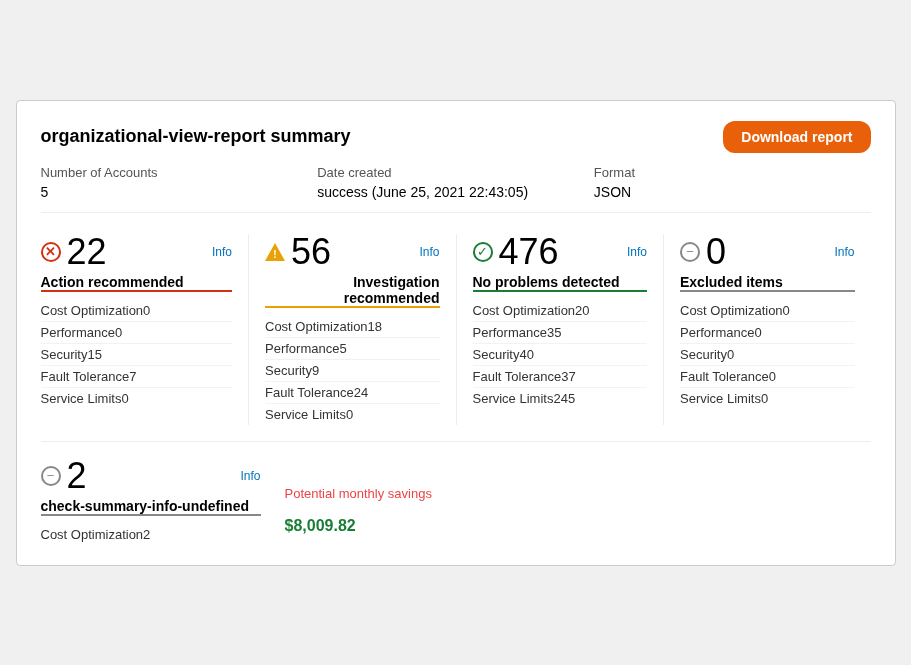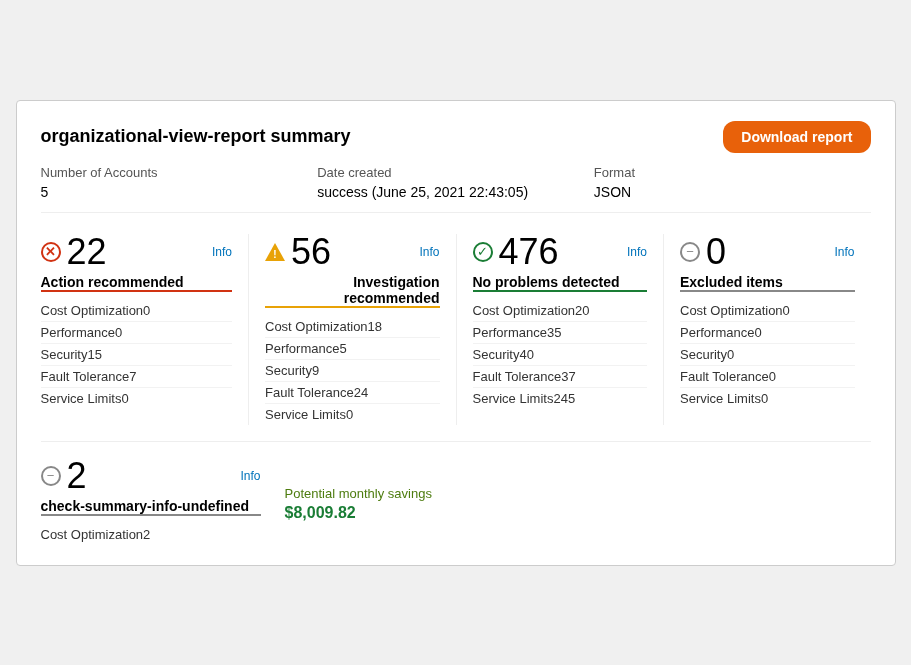--- a/index.html
+++ b/index.html
@@ -152,22 +152,22 @@
     }
     .bottom-col {
       flex: 0 0 220px;
     }
     .savings-section {
       margin-top: 16px;
       padding-top: 12px;
     }
     .savings-label {
       font-size: 13px;
-      color: #4d7c0f;
-      margin-bottom: 3px;
+      color: #ef4444;
+      margin-bottom: 16px;
     }
     .savings-value {
       font-size: 16px;
       font-weight: 700;
       color: #1a7d35;
     }
 
     
     .triangle-wrap {
       display: inline-block;

